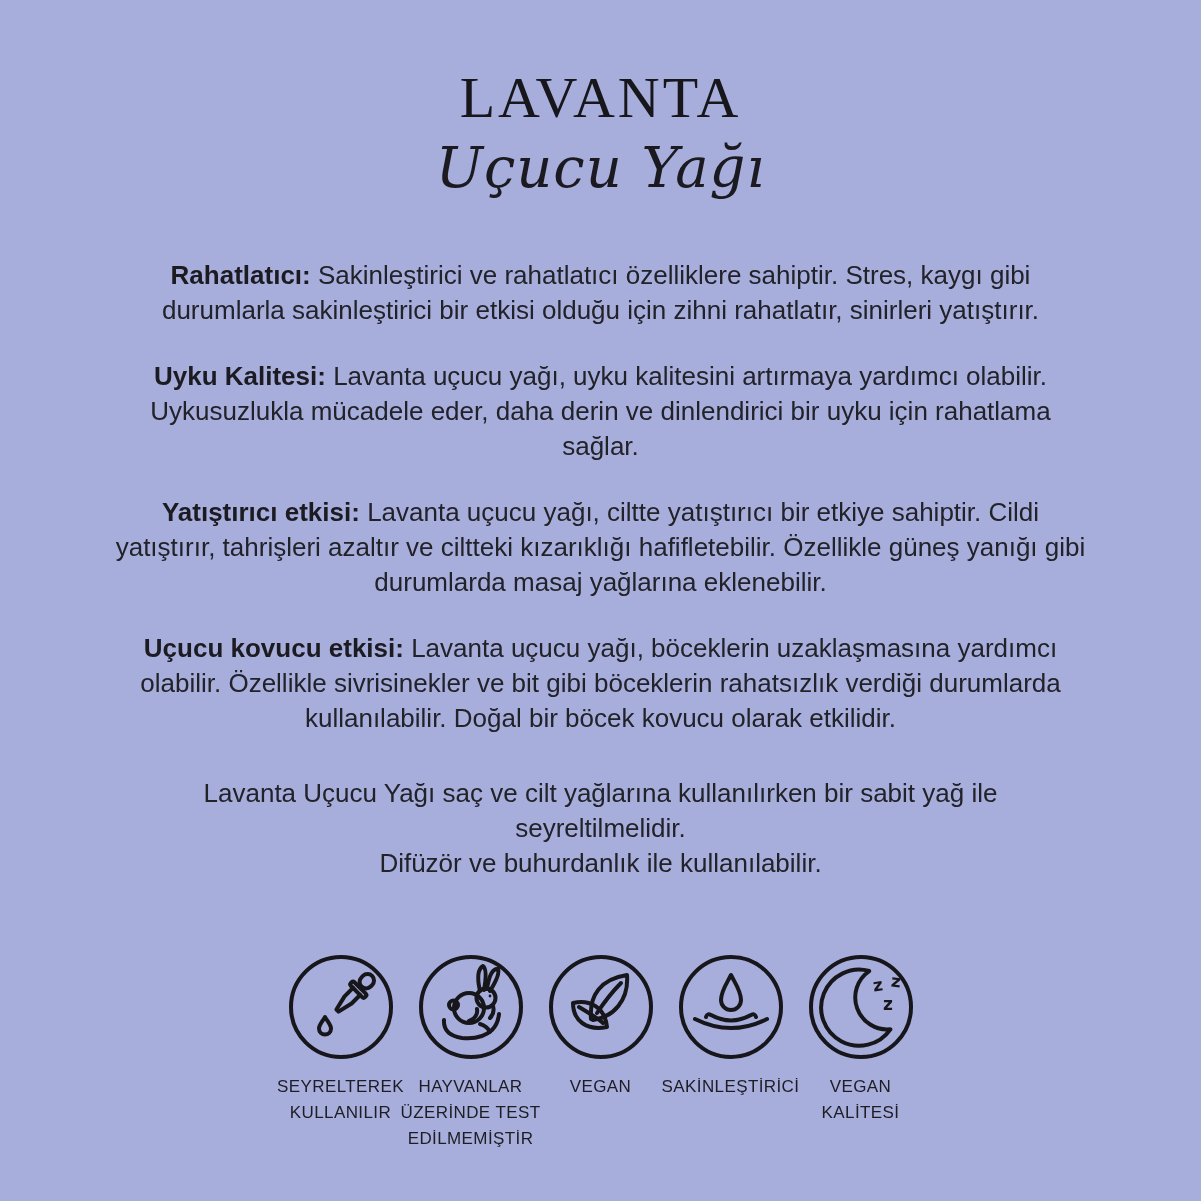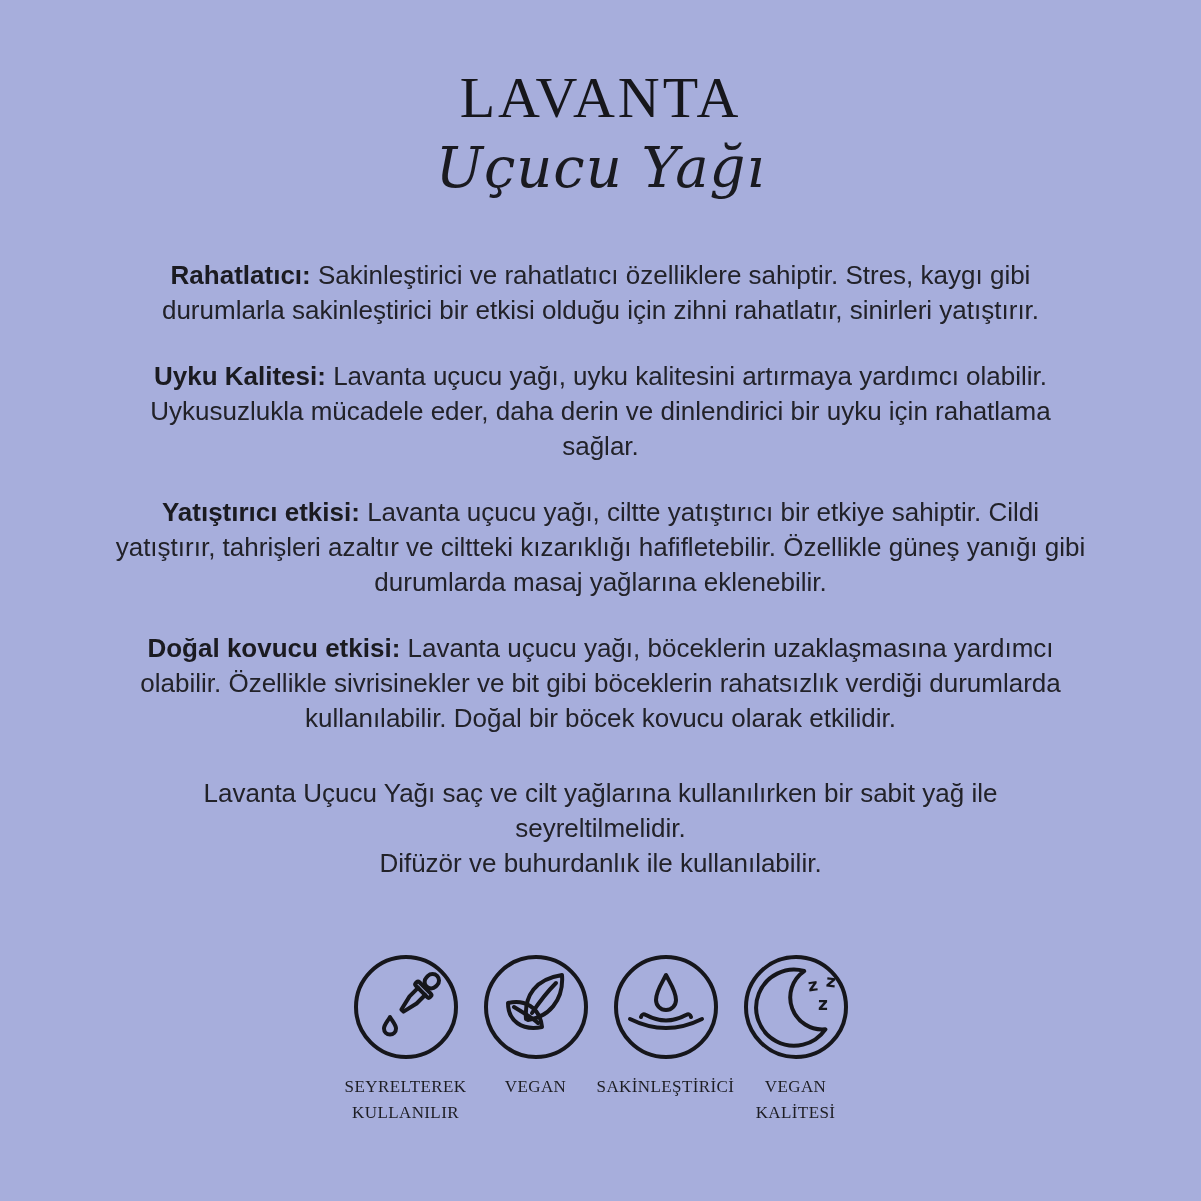--- a/index.html
+++ b/index.html
@@ -60,21 +60,20 @@
   .badge svg{ width:108px; height:108px; display:block; }
   .badge-label{
     margin-top:13px;
     width:172px; margin-left:-21px; margin-right:-21px;
     text-align:center;
     font-size:17px;
     line-height:26px;
     letter-spacing:0.4px;
     color:#1d1d23;
     white-space:pre-line;
-    font-family:Liberation Serif, serif;
   }
 </style>
 </head>
 <body>
 
 <div class="canvas">
 
   <div class="header">
     <div class="title">LAVANTA</div>
     <div class="subtitle">Uçucu Yağı</div>
@@ -87,21 +86,21 @@
     </p>
     <p class="para">
       <span class="lead">Uyku Kalitesi:</span>
       <span>Lavanta uçucu yağı, uyku kalitesini artırmaya yardımcı olabilir. Uykusuzlukla mücadele eder, daha derin ve dinlendirici bir uyku için rahatlama sağlar.</span>
     </p>
     <p class="para">
       <span class="lead">Yatıştırıcı etkisi:</span>
       <span>Lavanta uçucu yağı, ciltte yatıştırıcı bir etkiye sahiptir. Cildi yatıştırır, tahrişleri azaltır ve ciltteki kızarıklığı hafifletebilir. Özellikle güneş yanığı gibi durumlarda masaj yağlarına eklenebilir.</span>
     </p>
     <p class="para">
-      <span class="lead">Doğal kovucu etkisi:</span>
+      <span class="lead">Uçucu kovucu etkisi:</span>
       <span>Lavanta uçucu yağı, böceklerin uzaklaşmasına yardımcı olabilir. Özellikle sivrisinekler ve bit gibi böceklerin rahatsızlık verdiği durumlarda kullanılabilir. Doğal bir böcek kovucu olarak etkilidir.</span>
     </p>
     <div class="usage">
       <p class="para">Lavanta Uçucu Yağı saç ve cilt yağlarına kullanılırken bir sabit yağ ile seyreltilmelidir.</p>
       <p class="para">Difüzör ve buhurdanlık ile kullanılabilir.</p>
     </div>
   </div>
 
   <div class="badges">
 
@@ -112,20 +111,38 @@
           <rect x="47.5" y="10" width="13" height="15" rx="6.5"></rect>
           <rect x="44" y="27" width="20" height="5" rx="2"></rect>
           <path d="M 49,32 L 49,44 L 52.5,59 L 55.5,59 L 59,44 L 59,32"></path>
         </g>
         <path d="M 38,64 C 35,69 32,72 32,75.5 A 6,6 0 0 0 44,75.5 C 44,72 41,69 38,64 Z"></path>
       </svg>
       <div class="badge-label">SEYRELTEREK
 KULLANILIR</div>
     </div>
 
+    <div class="badge">
+      <svg viewBox="0 0 108 108" fill="none" stroke="#16161b" stroke-width="4" stroke-linecap="round" stroke-linejoin="round">
+        <circle cx="54" cy="54" r="50"></circle>
+        <path d="M 63,38 C 60,25 61,16 66,13 C 70,16 69,26 67,37"></path>
+        <path d="M 70,36 C 72,22 76,15 81,16 C 83,21 78,30 73,38"></path>
+        <circle cx="69" cy="45" r="9.5"></circle>
+        <circle cx="73" cy="43" r="1.4" fill="#16161b" stroke="none"></circle>
+        <circle cx="52" cy="55" r="15"></circle>
+        <path d="M 52,68 C 58,66 61,61 60,56"></path>
+        <circle cx="36.5" cy="52" r="4.5"></circle>
+        <path d="M 76,53 Q 78,60 73,65"></path>
+        <path d="M 27,67 Q 26,82 45,85 Q 64,87 75,77 Q 81,71 82,61"></path>
+        <path d="M 73,79 Q 70,73 63,71"></path>
+      </svg>
+      <div class="badge-label">HAYVANLAR
+ÜZERİNDE TEST
+EDİLMEMİŞTİR</div>
+    </div>
 
     <div class="badge">
       <svg viewBox="0 0 108 108" fill="none" stroke="#16161b" stroke-width="4" stroke-linecap="round" stroke-linejoin="round">
         <circle cx="54" cy="54" r="50"></circle>
         <path d="M 44,66 C 42,42 54,26 80,22 C 82,48 66,64 46,67 Z"></path>
         <path d="M 50,60 C 58,48 66,38 74,30"></path>
         <path d="M 26,50 C 42,46 58,54 60,74 C 40,78 26,68 26,50 Z"></path>
         <path d="M 32,54 C 42,60 52,66 56,70"></path>
       </svg>
       <div class="badge-label">VEGAN</div>

